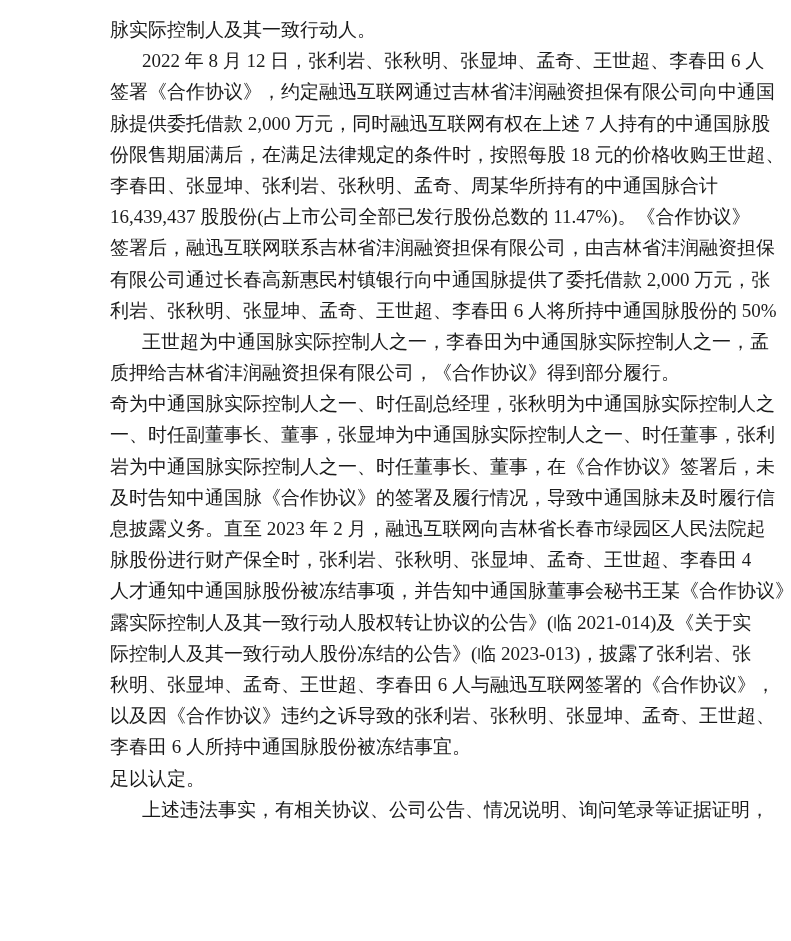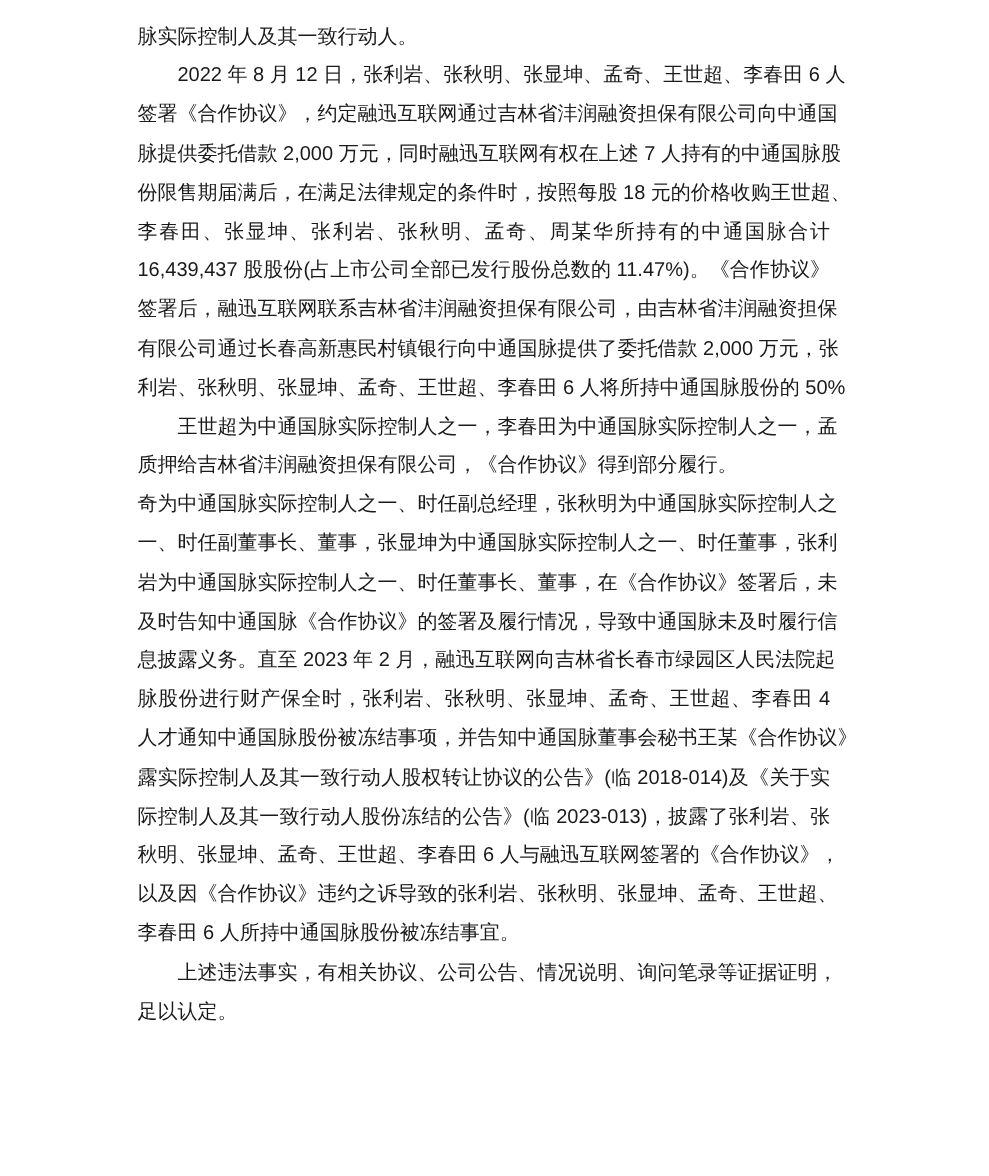--- a/index.html
+++ b/index.html
@@ -1,20 +1,20 @@
 <!DOCTYPE html>
 <html><head>
 <meta charset="utf-8">
 <style>
   html, body { margin: 0; padding: 0; background: #ffffff; }
   body { width: 791px; height: 941px; overflow: hidden; position: relative; }
   .page {
     position: absolute; left: 110px; top: 14px; width: 554px;
-    font-family: Liberation Sans, sans-serif;
-    font-size: 16px; color: #1a1a1a;
+    font-family: Liberation Serif, serif;
+    font-size: 19px; color: #1a1a1a;
   }
   .line {
     height: 31.2px; line-height: 31.2px;
     white-space: nowrap; text-align: justify; text-align-last: justify;
     overflow: visible;
   }
   .line.last { text-align-last: left; }
   .line.indent { padding-left: 32px; }
 </style>
 </head>
@@ -33,20 +33,20 @@
     <div class="line">利岩、张秋明、张显坤、孟奇、王世超、李春田 6 人将所持中通国脉股份的 50%</div>
     <div class="line indent">王世超为中通国脉实际控制人之一，李春田为中通国脉实际控制人之一，孟</div>
     <div class="line last">质押给吉林省沣润融资担保有限公司，《合作协议》得到部分履行。</div>
     <div class="line">奇为中通国脉实际控制人之一、时任副总经理，张秋明为中通国脉实际控制人之</div>
     <div class="line">一、时任副董事长、董事，张显坤为中通国脉实际控制人之一、时任董事，张利</div>
     <div class="line">岩为中通国脉实际控制人之一、时任董事长、董事，在《合作协议》签署后，未</div>
     <div class="line">及时告知中通国脉《合作协议》的签署及履行情况，导致中通国脉未及时履行信</div>
     <div class="line">息披露义务。直至 2023 年 2 月，融迅互联网向吉林省长春市绿园区人民法院起</div>
     <div class="line">脉股份进行财产保全时，张利岩、张秋明、张显坤、孟奇、王世超、李春田 4</div>
     <div class="line">人才通知中通国脉股份被冻结事项，并告知中通国脉董事会秘书王某《合作协议》</div>
-    <div class="line">露实际控制人及其一致行动人股权转让协议的公告》(临 2018-014)及《关于实</div>
+    <div class="line">露实际控制人及其一致行动人股权转让协议的公告》(临 2021-014)及《关于实</div>
     <div class="line">际控制人及其一致行动人股份冻结的公告》(临 2023-013)，披露了张利岩、张</div>
     <div class="line">秋明、张显坤、孟奇、王世超、李春田 6 人与融迅互联网签署的《合作协议》，</div>
     <div class="line">以及因《合作协议》违约之诉导致的张利岩、张秋明、张显坤、孟奇、王世超、</div>
     <div class="line last">李春田 6 人所持中通国脉股份被冻结事宜。</div>
+    <div class="line last">足以认定。</div>
     <div class="line indent">上述违法事实，有相关协议、公司公告、情况说明、询问笔录等证据证明，</div>
-    <div class="line last">足以认定。</div>
   </div>
 
 </body></html>

